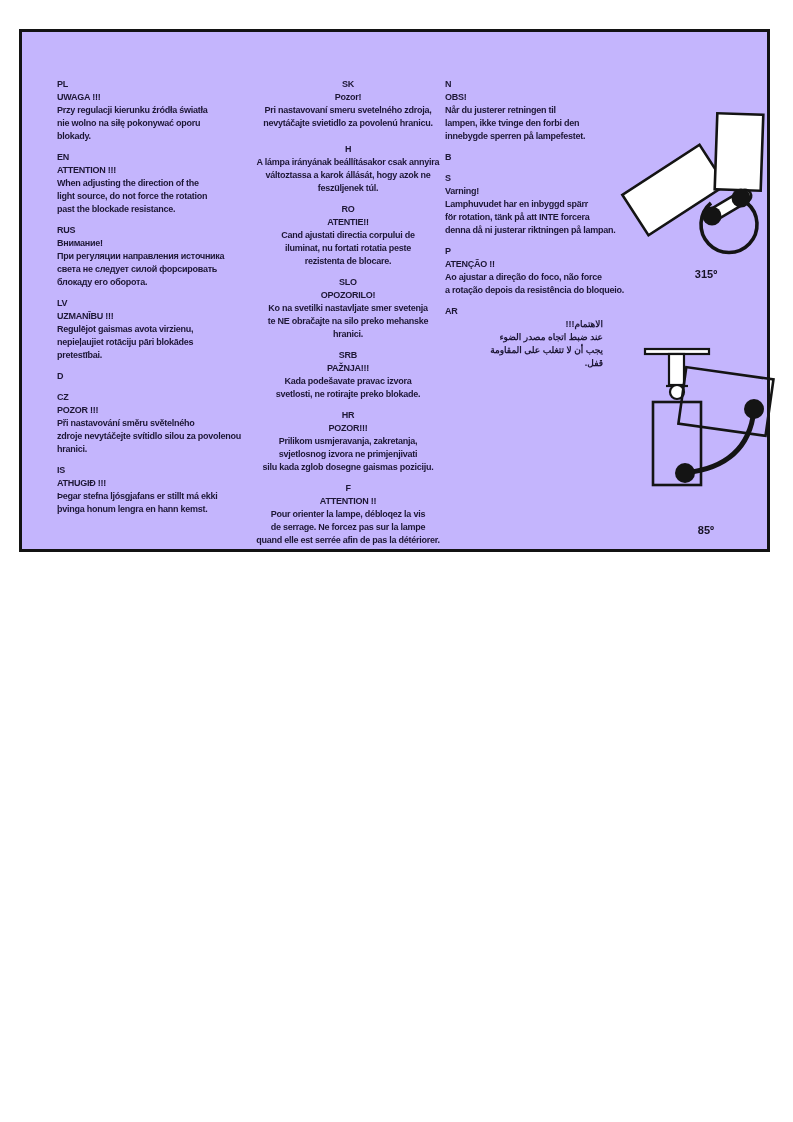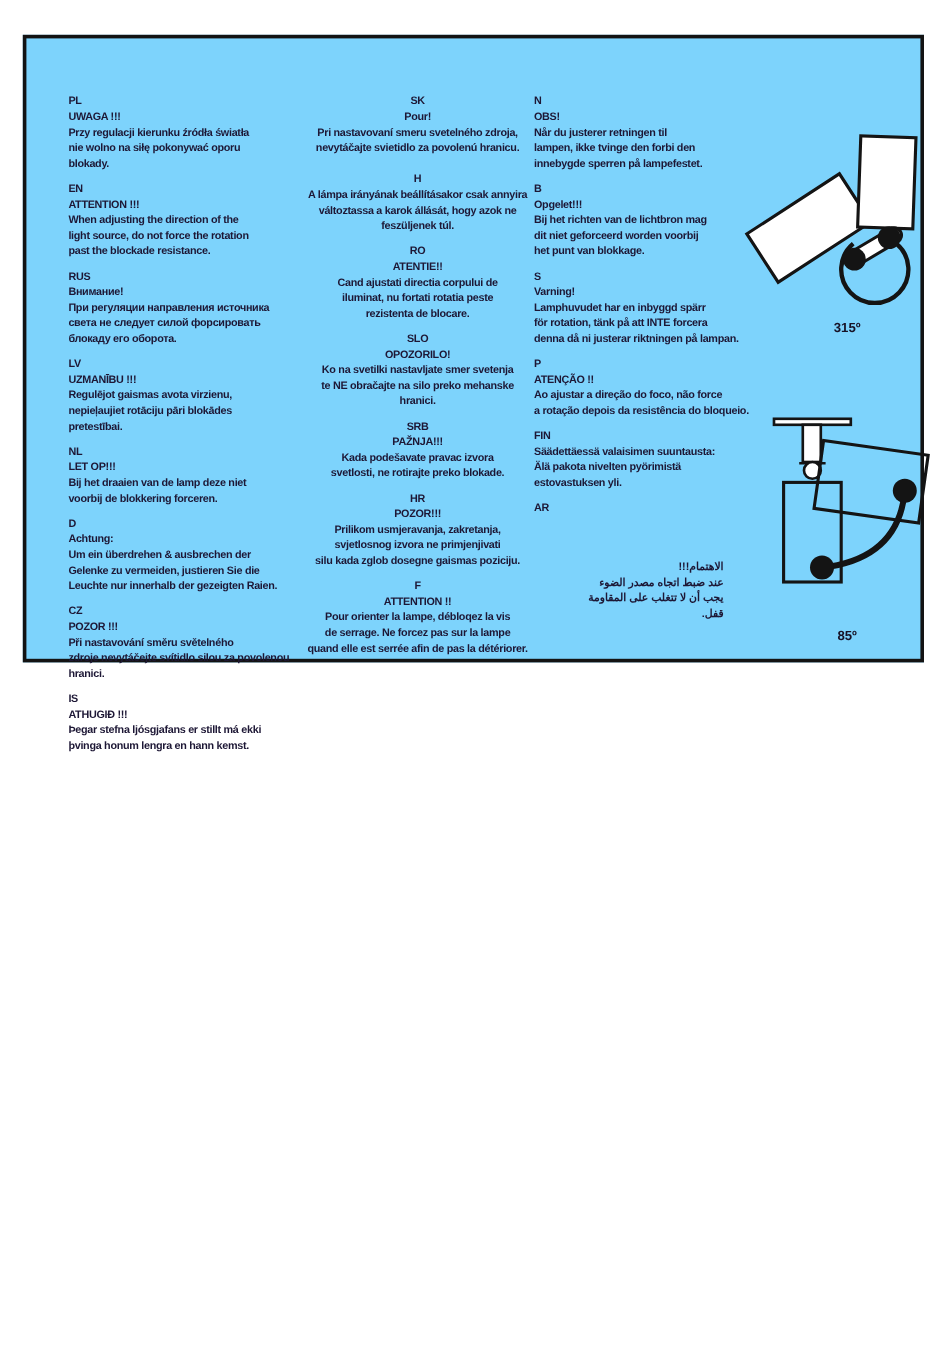--- a/index.html
+++ b/index.html
@@ -3,34 +3,34 @@
 <meta charset="utf-8">
 <style>
   html,body{margin:0;padding:0;}
   body{
     width:793px;height:1122px;position:relative;background:#ffffff;
     font-family:"Liberation Sans",sans-serif;
     -webkit-font-smoothing:antialiased;
   }
   .sheet-frame{
     position:absolute;left:19px;top:29px;width:751px;height:523px;
-    border:3px solid #131313;background:#7dd3fc;box-sizing:border-box;
+    border:3px solid #131313;background:#c4b5fd;box-sizing:border-box;
   }
   .col{
     position:absolute;top:46px;width:196px;
     color:#1d1735;font-weight:700;font-size:9px;line-height:13px;
     letter-spacing:-0.25px;
   }
   .col-1{left:35px;}
   .col-2{left:228px;text-align:center;}
   .col-3{left:423px;}
   .block{margin:0 0 8px 0;}
   .block .code{white-space:pre;}
   .block .body{white-space:pre;}
-  .block .body.rtl{direction:rtl;text-align:right;white-space:pre-line;width:158px;margin-top:36px;}
+  .block .body.rtl{direction:rtl;text-align:right;white-space:pre-line;width:158px;}
   .gap-top{margin-top:13px;}
   .diagram{position:absolute;width:196px;text-align:center;}
   .diagram-1{left:586px;top:74px;}
   .diagram-2{left:586px;top:312px;}
   .diagram svg{display:block;}
   .angle-label{
     color:#171226;font-weight:700;font-size:11px;letter-spacing:0;
     margin-top:2px;
   }
 </style>
@@ -62,51 +62,41 @@
 блокаду его оборота.</div>
     </div>
     <div class="block">
       <div class="code">LV</div>
       <div class="body">UZMANĪBU !!!
 Regulējot gaismas avota virzienu,
 nepieļaujiet rotāciju pāri blokādes
 pretestībai.</div>
     </div>
     <div class="block">
-      <div class="code">NL</div>
-      <div class="body">LET OP!!!
-Bij het draaien van de lamp deze niet
-voorbij de blokkering forceren.</div>
-    </div>
-    <div class="block">
       <div class="code">D</div>
-      <div class="body">Achtung:
-Um ein überdrehen &amp; ausbrechen der
-Gelenke zu vermeiden, justieren Sie die
-Leuchte nur innerhalb der gezeigten Raien.</div>
     </div>
     <div class="block">
       <div class="code">CZ</div>
       <div class="body">POZOR !!!
 Při nastavování směru světelného
 zdroje nevytáčejte svítidlo silou za povolenou
 hranici.</div>
     </div>
     <div class="block">
       <div class="code">IS</div>
       <div class="body">ATHUGIÐ !!!
 Þegar stefna ljósgjafans er stillt má ekki
 þvinga honum lengra en hann kemst.</div>
     </div>
   </div>
 
   <div class="col col-2">
     <div class="block">
       <div class="code">SK</div>
-      <div class="body">Pour!
+      <div class="body">Pozor!
 Pri nastavovaní smeru svetelného zdroja,
 nevytáčajte svietidlo za povolenú hranicu.</div>
     </div>
     <div class="block gap-top">
       <div class="code">H</div>
       <div class="body">A lámpa irányának beállításakor csak annyira
 változtassa a karok állását, hogy azok ne
 feszüljenek túl.</div>
     </div>
     <div class="block">
@@ -148,45 +138,35 @@
   <div class="col col-3">
     <div class="block">
       <div class="code">N</div>
       <div class="body">OBS!
 Når du justerer retningen til
 lampen, ikke tvinge den forbi den
 innebygde sperren på lampefestet.</div>
     </div>
     <div class="block">
       <div class="code">B</div>
-      <div class="body">Opgelet!!!
-Bij het richten van de lichtbron mag
-dit niet geforceerd worden voorbij
-het punt van blokkage.</div>
     </div>
     <div class="block">
       <div class="code">S</div>
       <div class="body">Varning!
 Lamphuvudet har en inbyggd spärr
 för rotation, tänk på att INTE forcera
 denna då ni justerar riktningen på lampan.</div>
     </div>
     <div class="block">
       <div class="code">P</div>
       <div class="body">ATENÇÃO !!
 Ao ajustar a direção do foco, não force
 a rotação depois da resistência do bloqueio.</div>
     </div>
     <div class="block">
-      <div class="code">FIN</div>
-      <div class="body">Säädettäessä valaisimen suuntausta:
-Älä pakota nivelten pyörimistä
-estovastuksen yli.</div>
-    </div>
-    <div class="block">
       <div class="code">AR</div>
       <div class="body rtl">الاهتمام!!!
 عند ضبط اتجاه مصدر الضوء
 يجب أن لا تتغلب على المقاومة
 قفل.</div>
     </div>
   </div>
 
   <div class="diagram diagram-1">
     <svg width="196" height="160" viewBox="0 0 196 160">

